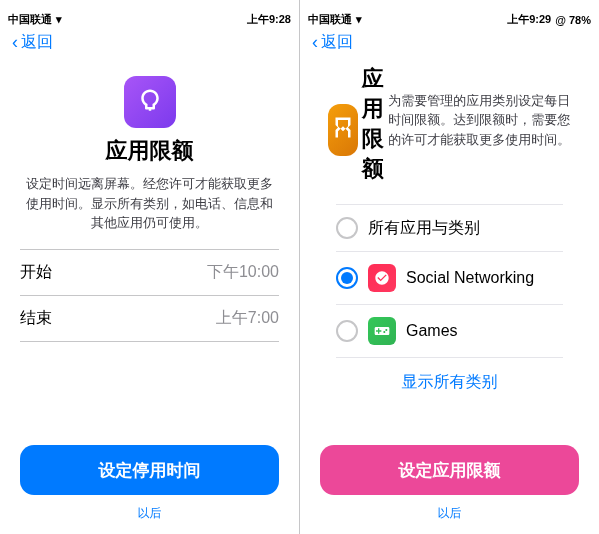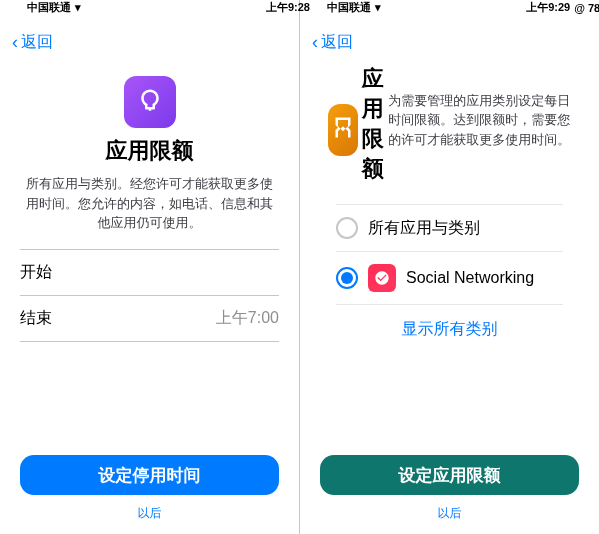--- a/index.html
+++ b/index.html
@@ -8,31 +8,30 @@
       height: 534px;
       display: flex;
       font-family: -apple-system, "PingFang SC", "Helvetica Neue", Arial, sans-serif;
       overflow: hidden;
       background: #f2f2f7;
     }
 
     
     .status-bar {
       position: absolute;
-      top: 0;
+      top: 7px;
       width: 100%;
       height: 20px;
       display: flex;
       justify-content: space-between;
-      align-items: flex-start;
+      align-items: flex-end;
       padding: 0 8px;
       font-size: 11px;
       font-weight: 600;
       z-index: 10;
-      margin-left: 19px;
     }
     .status-left, .status-right {
       display: flex;
       align-items: center;
       gap: 4px;
     }
 
     
     .panel {
       flex: 1;
@@ -140,33 +139,33 @@
     .bottom-area {
       padding: 16px 20px 12px;
       display: flex;
       flex-direction: column;
       align-items: center;
       gap: 10px;
       background: #fff;
     }
     .primary-btn {
       width: 100%;
-      height: 40px;
+      height: 50px;
       border-radius: 14px;
       border: none;
       font-size: 17px;
       font-weight: 600;
       cursor: pointer;
       color: #fff;
     }
     .btn-blue {
       background: #007aff;
     }
     .btn-light-blue {
-      background: #0f766e;
+      background: #ec4899;
       color: #fff;
     }
     .later-link {
       font-size: 12px;
       color: #007aff;
       cursor: pointer;
       background: none;
       border: none;
     }
 
@@ -279,25 +278,26 @@
 
   <div class="panel-content">
     <div class="app-icon icon-downtime">
 
       <svg viewBox="0 0 24 24">
         <path d="M12 2C8.13 2 5 5.13 5 9c0 2.38 1.19 4.47 3 5.74V17c0 .55.45 1 1 1h6c.55 0 1-.45 1-1v-2.26C17.81 13.47 19 11.38 19 9c0-3.87-3.13-7-7-7zm0 2c2.76 0 5 2.24 5 5 0 2.05-1.23 3.81-3 4.58V16h-4v-2.42C8.23 12.81 7 11.05 7 9c0-2.76 2.24-5 5-5zm-1 14h2v1h-2v-1z"></path>
       </svg>
     </div>
 
     <h1 class="panel-title">应用限额</h1>
-    <p class="panel-desc">所有应用与类别。经您许可才能获取更多使用时间。您允许的内容，如电话、信息和其他应用仍可使用。</p>
+    <p class="panel-desc">设定时间远离屏幕。经您许可才能获取更多使用时间。显示所有类别，如电话、信息和其他应用仍可使用。</p>
 
     <div class="settings-section">
       <div class="settings-row">
         <span class="row-label">开始</span>
+        <span class="row-value">下午10:00</span>
       </div>
       <div class="settings-row">
         <span class="row-label">结束</span>
         <span class="row-value">上午7:00</span>
       </div>
     </div>
   </div>
 
   <div class="bottom-area">
     <button class="primary-btn btn-blue">设定停用时间</button>
@@ -348,20 +348,29 @@
         <div class="list-item">
           <div class="radio-circle selected"></div>
           <div class="category-icon category-icon-social">
             <svg viewBox="0 0 24 24" fill="white" width="16" height="16">
               <path d="M12 2C6.48 2 2 6.48 2 12s4.48 10 10 10 10-4.48 10-10S17.52 2 12 2zm-2 15l-5-5 1.41-1.41L10 14.17l7.59-7.59L19 8l-9 9z"></path>
             </svg>
           </div>
           <span class="list-item-label">Social Networking</span>
         </div>
 
+        <div class="list-item">
+          <div class="radio-circle"></div>
+          <div class="category-icon category-icon-games">
+            <svg viewBox="0 0 24 24" fill="white" width="16" height="16">
+              <path d="M21 6H3c-1.1 0-2 .9-2 2v8c0 1.1.9 2 2 2h18c1.1 0 2-.9 2-2V8c0-1.1-.9-2-2-2zm-10 7H8v3H6v-3H3v-2h3V8h2v3h3v2zm4.5 2c-.83 0-1.5-.67-1.5-1.5S14.67 12 15.5 12s1.5.67 1.5 1.5S16.33 15 15.5 15zm3-3c-.83 0-1.5-.67-1.5-1.5S17.67 9 18.5 9s1.5.67 1.5 1.5S19.33 12 18.5 12z"></path>
+            </svg>
+          </div>
+          <span class="list-item-label">Games</span>
+        </div>
 
       </div>
 
       <a class="show-all-link">显示所有类别</a>
     </div>
   </div>
 
   <div class="bottom-area">
     <button class="primary-btn btn-light-blue">设定应用限额</button>
     <button class="later-link">以后</button>

